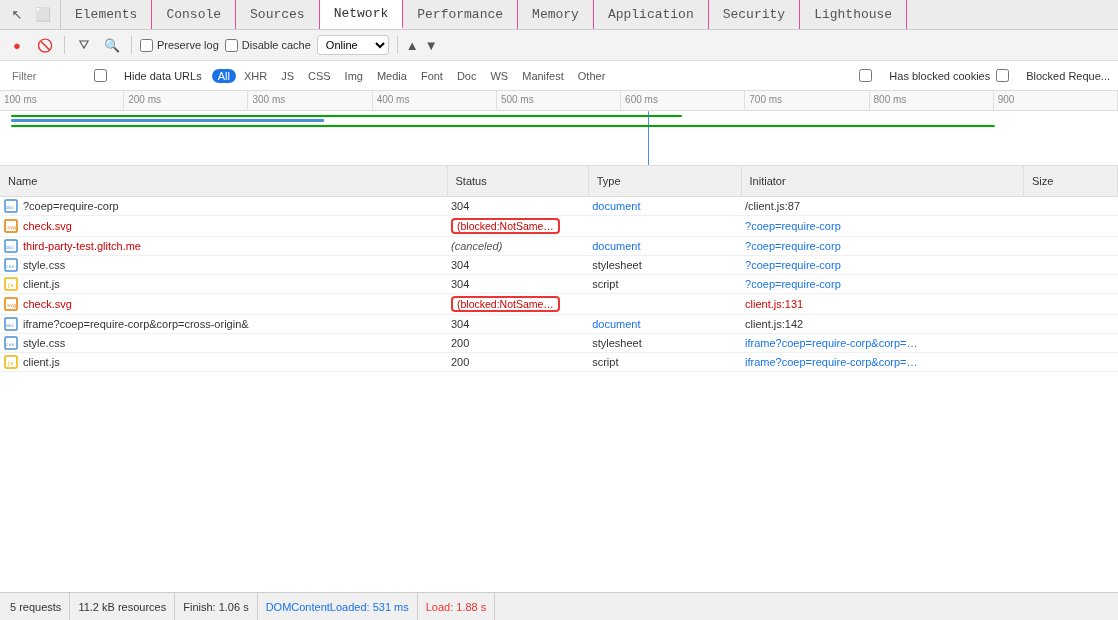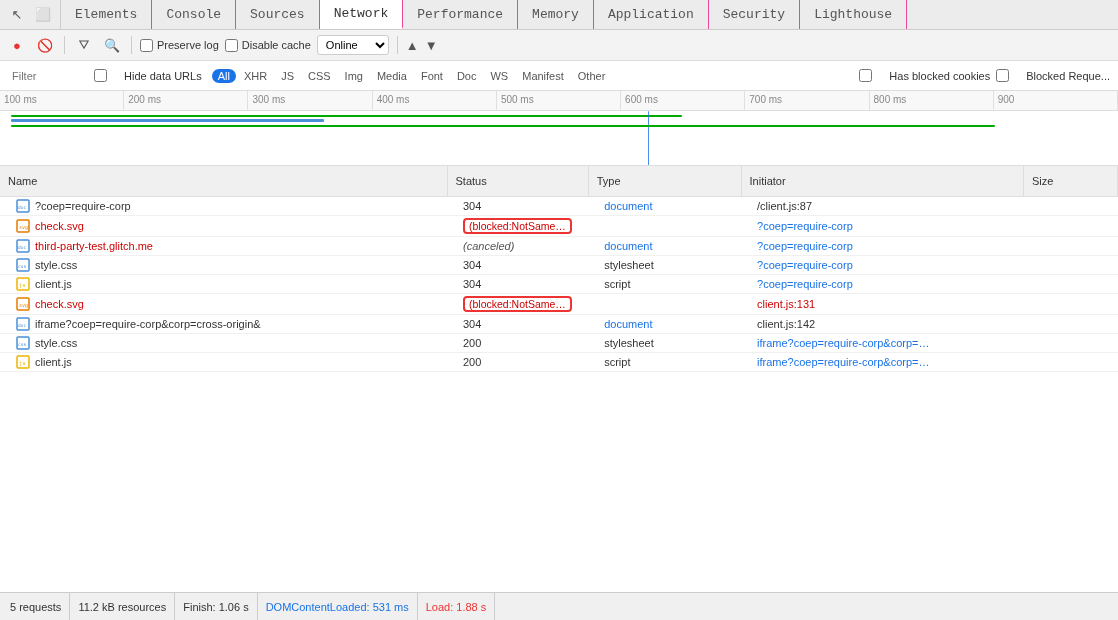--- a/index.html
+++ b/index.html
@@ -189,21 +189,21 @@
     .network-table th {
       text-align: left;
       padding: 2px 8px;
       font-size: 11px;
       font-weight: 500;
       color: #333;
       border-right: 1px solid #ddd;
       white-space: nowrap;
     }
     .network-table td {
-      padding: 2px 16px;
+      padding: 2px 4px;
       font-size: 11px;
       border-bottom: 1px solid #f0f0f0;
       white-space: nowrap;
       overflow: hidden;
       text-overflow: ellipsis;
       max-width: 0;
     }
     .col-name { width: 380px; min-width: 200px; }
     .col-status { width: 120px; }
     .col-type { width: 130px; }

